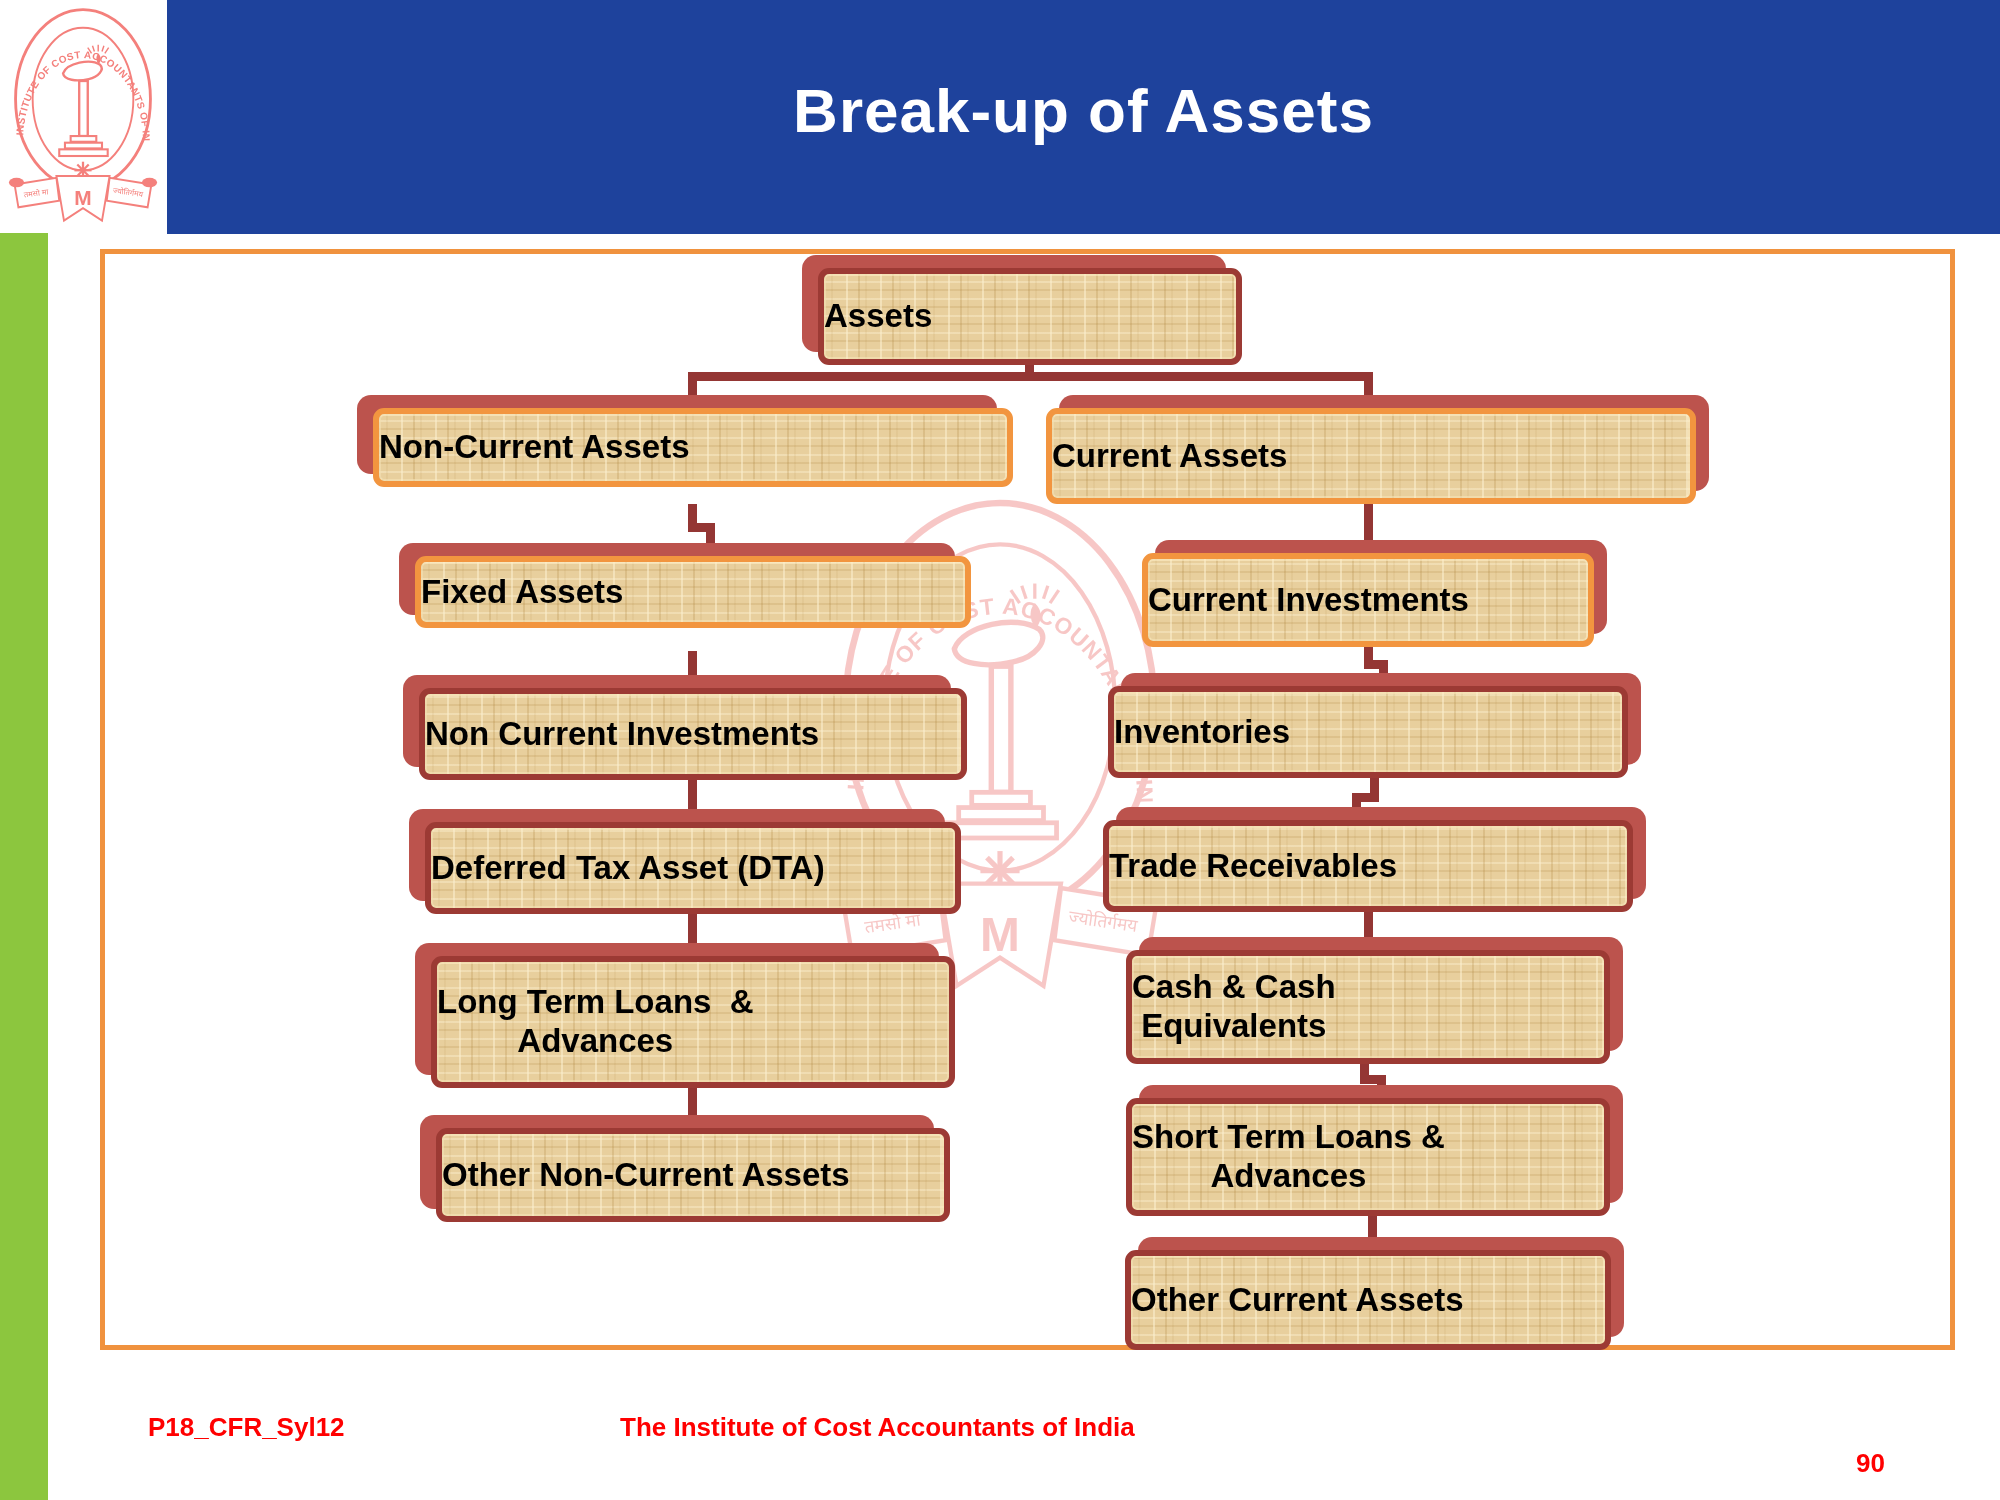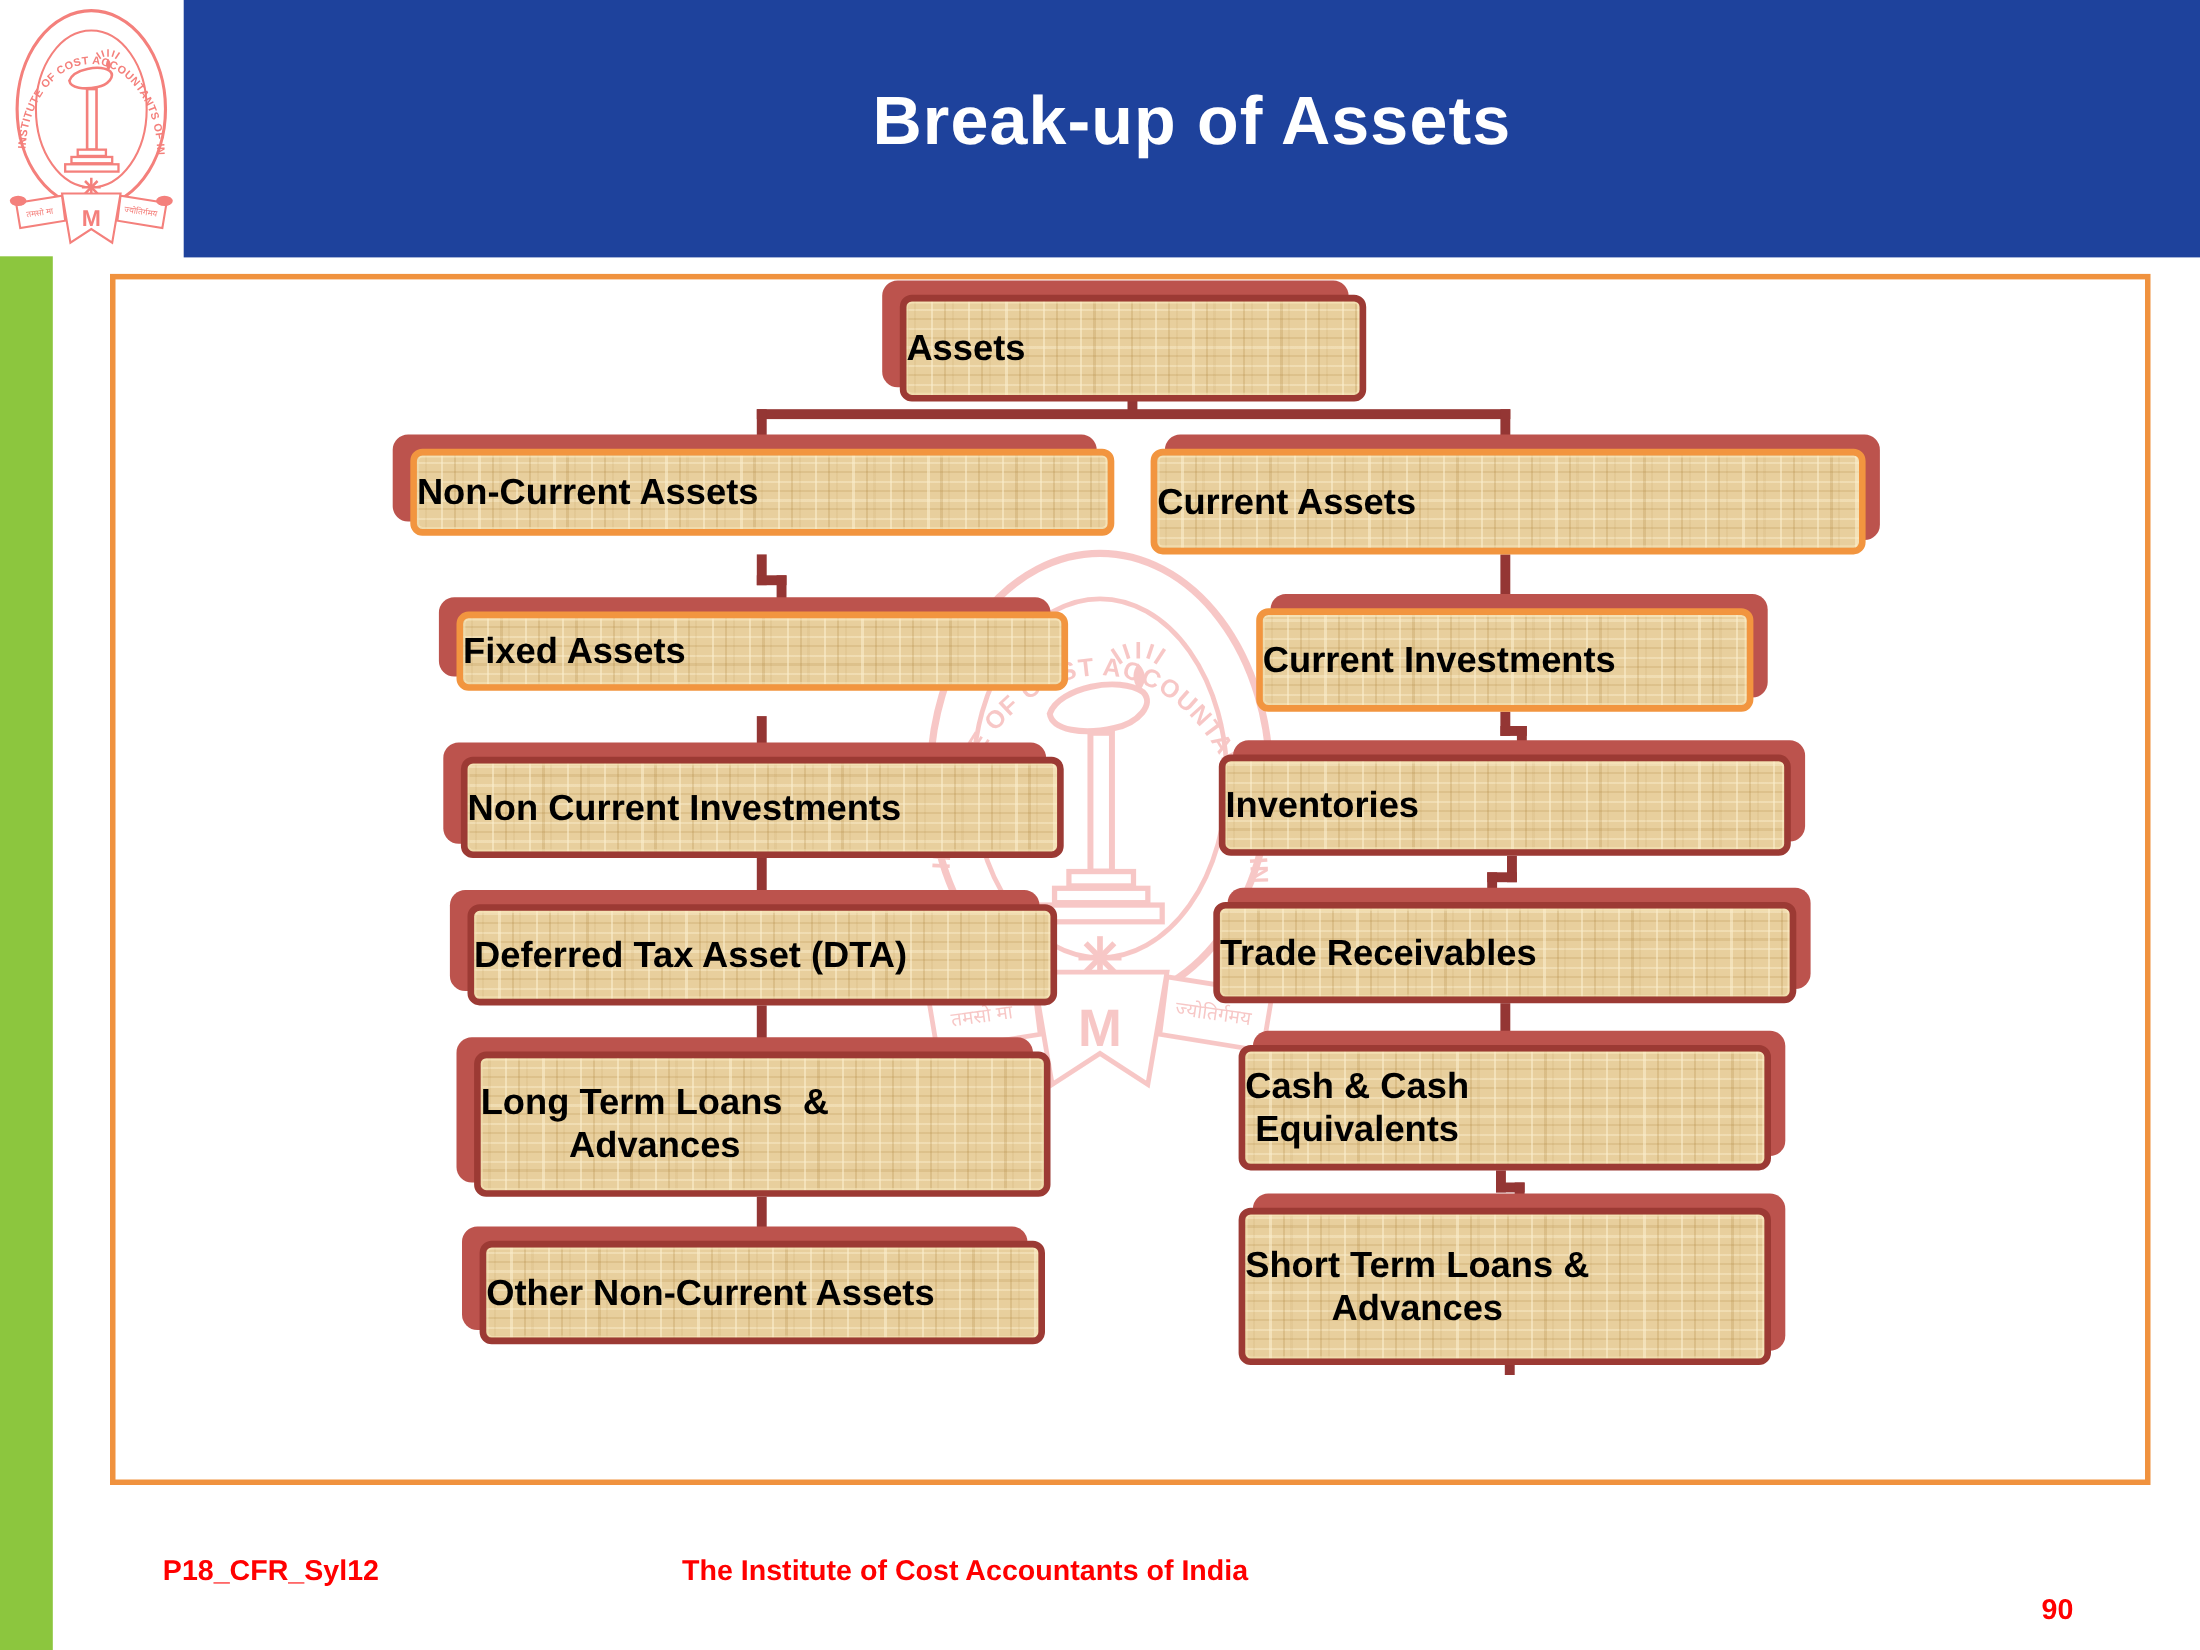--- a/index.html
+++ b/index.html
@@ -233,24 +233,28 @@
     <div class="shadow"></div>
     <div class="face"><span>Cash &amp; Cash
 Equivalents</span></div>
   </div>
 
   <div class="node sl" style="left:436px;top:1128px;width:514px;height:94px">
     <div class="shadow"></div>
     <div class="face"><span>Other Non-Current Assets</span></div>
   </div>
 
-  <div class="node sr" style="left:1126px;top:1098px;width:484px;height:143px">
+  <div class="node sr" style="left:1126px;top:1098px;width:484px;height:118px">
     <div class="shadow"></div>
     <div class="face"><span>Short Term Loans &amp;
 Advances</span></div>
   </div>
 
+  <div class="node sr" style="left:1125px;top:1250px;width:486px;height:100px">
+    <div class="shadow"></div>
+    <div class="face"><span>Other Current Assets</span></div>
+  </div>
 
   <div class="footer-item" style="left:148px;top:1412px;">P18_CFR_Syl12</div>
   <div class="footer-item" style="left:620px;top:1412px;">The Institute of Cost Accountants of India</div>
   <div class="footer-item" style="left:1856px;top:1412px;margin-top:36px;">90</div>
 
 </div>
 
 </body></html>

